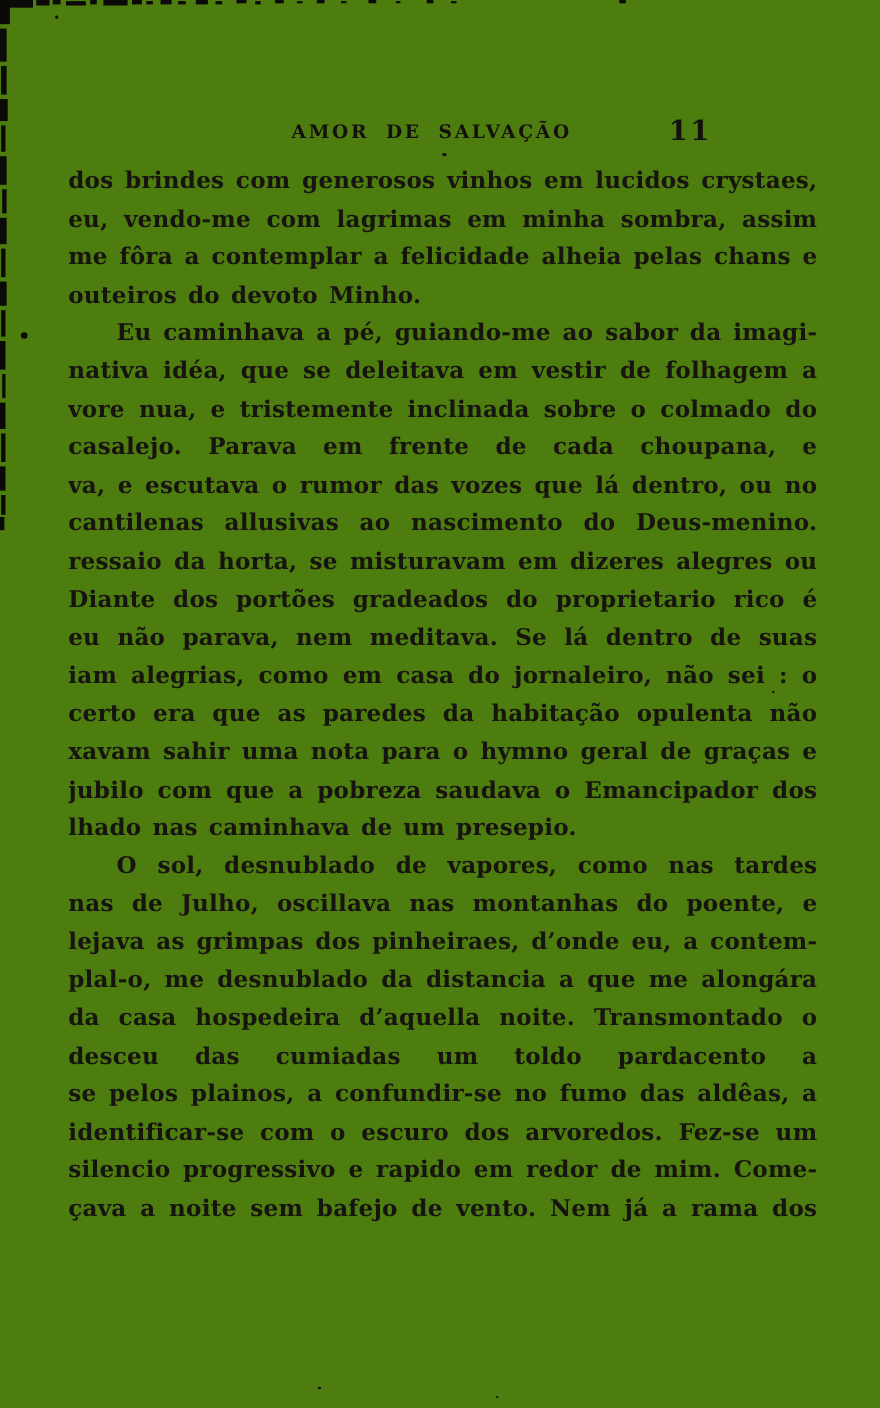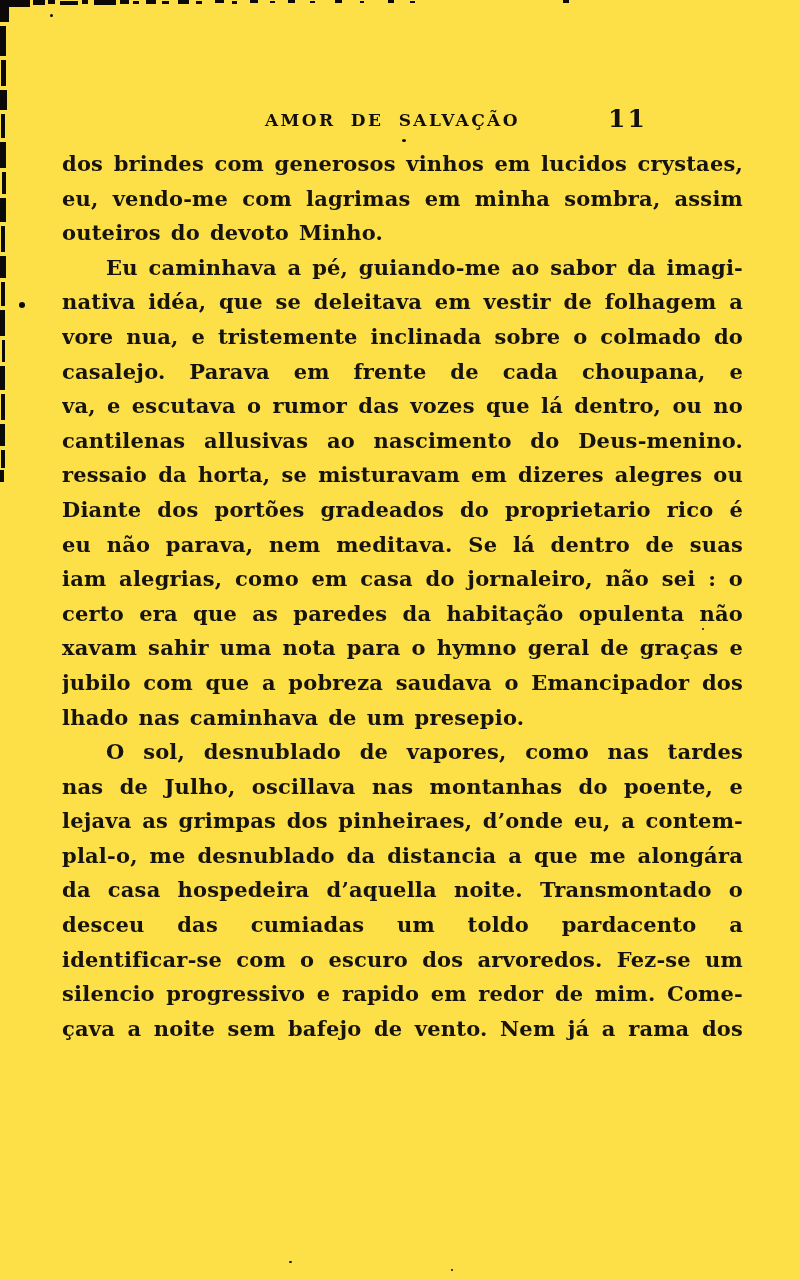--- a/index.html
+++ b/index.html
@@ -3,21 +3,21 @@
 <meta charset="utf-8">
 <style>
   html, body { margin: 0; padding: 0; }
   body {
     width: 800px; height: 1280px;
     background: #fbfbf9;
     position: relative;
     overflow: hidden;
     font-family: "DejaVu Serif", "Liberation Serif", serif;
   }
-  .page { position: absolute; inset: 0; background: #fde047; }
+  .page { position: absolute; inset: 0; background: #4d7c0f; }
 
   
   .head-title {
     position: absolute; left: 265px; top: 110px;
     font-size: 17px; font-weight: 700; color: #14100d;
     letter-spacing: 2.4px; word-spacing: 7px;
     white-space: nowrap;
   }
   .folio {
     position: absolute; left: 608px; top: 104px;
@@ -47,20 +47,21 @@
 <body>
 
 <div class="page">
 
   <div class="head-title">AMOR DE SALVAÇÃO</div>
   <div class="folio">11</div>
 
   <div class="text-block" id="text-block">
       <div class="line">dos brindes com generosos vinhos em lucidos crystaes,</div>
       <div class="line">eu, vendo-me com lagrimas em minha sombra, assim</div>
+      <div class="line">me fôra a contemplar a felicidade alheia pelas chans e</div>
       <div class="line para-end">outeiros do devoto Minho.</div>
       <div class="line indent">Eu caminhava a pé, guiando-me ao sabor da imagi-</div>
       <div class="line">nativa idéa, que se deleitava em vestir de folhagem a ar-</div>
       <div class="line">vore nua, e tristemente inclinada sobre o colmado do</div>
       <div class="line">casalejo. Parava em frente de cada choupana, e medita-</div>
       <div class="line">va, e escutava o rumor das vozes que lá dentro, ou no</div>
       <div class="line">cantilenas allusivas ao nascimento do Deus-menino.</div>
       <div class="line">ressaio da horta, se misturavam em dizeres alegres ou</div>
       <div class="line">Diante dos portões gradeados do proprietario rico é que</div>
       <div class="line">eu não parava, nem meditava. Se lá dentro de suas salas</div>
@@ -68,20 +69,21 @@
       <div class="line">certo era que as paredes da habitação opulenta não dei-</div>
       <div class="line">xavam sahir uma nota para o hymno geral de graças e</div>
       <div class="line">jubilo com que a pobreza saudava o Emancipador dos</div>
       <div class="line para-end">lhado nas caminhava de um presepio.</div>
       <div class="line indent">O sol, desnublado de vapores, como nas tardes sere-</div>
       <div class="line">nas de Julho, oscillava nas montanhas do poente, e azu-</div>
       <div class="line">lejava as grimpas dos pinheiraes, d’onde eu, a contem-</div>
       <div class="line">plal-o, me desnublado da distancia a que me alongára</div>
       <div class="line">da casa hospedeira d’aquella noite. Transmontado o sol,</div>
       <div class="line">desceu das cumiadas um toldo pardacento a desdobrar-</div>
+      <div class="line">se pelos plainos, a confundir-se no fumo das aldêas, a</div>
       <div class="line">identificar-se com o escuro dos arvoredos. Fez-se um</div>
       <div class="line">silencio progressivo e rapido em redor de mim. Come-</div>
       <div class="line">çava a noite sem bafejo de vento. Nem já a rama dos pi-</div>
     </div>
 
   <div>
     <div class="art" style="left:0;top:0;width:30px;height:7px"></div>
     <div class="art" style="left:33px;top:0;width:12px;height:5px"></div>
     <div class="art" style="left:48px;top:0;width:7px;height:4px"></div>
     <div class="art" style="left:60px;top:1px;width:18px;height:4px"></div>

